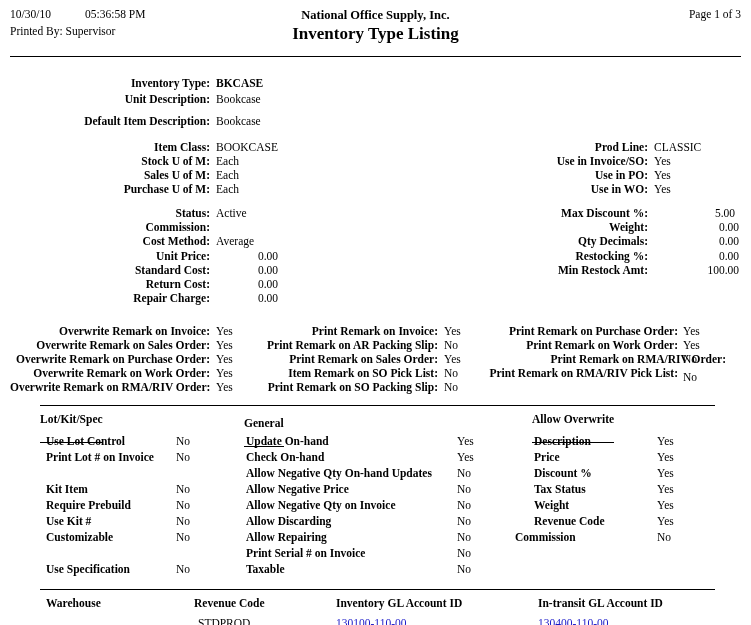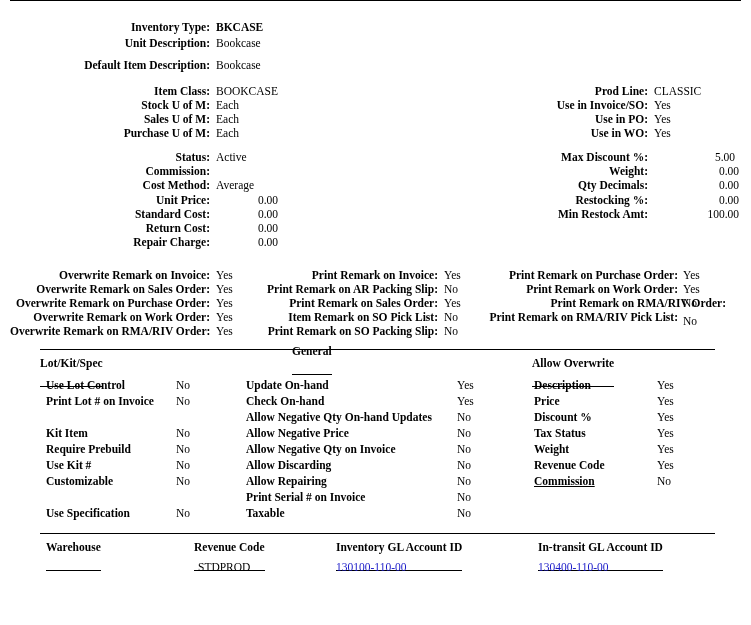--- a/index.html
+++ b/index.html
@@ -91,20 +91,28 @@
     position: absolute;
     border-top: 1px solid #000;
     height: 0;
   }
 </style>
 </head>
 <body>
 
 <div class="page">
 
+  <div class="hdr">
+    <div class="date">10/30/10</div>
+    <div class="time">05:36:58 PM</div>
+    <div class="printedby">Printed By: Supervisor</div>
+    <div class="company">National Office Supply, Inc.</div>
+    <div class="reporttitle">Inventory Type Listing</div>
+    <div class="pageno">Page 1 of 3</div>
+  </div>
   <div class="rule"></div>
 
   <div class="body" style="height:560px;">
 
     <div class="f b rt" style="left:0; top:20px; width:200px;">Inventory Type:</div>
     <div class="f b" style="left:206px; top:20px;">BKCASE</div>
 
     <div class="f b rt" style="left:0; top:36px; width:200px;">Unit Description:</div>
     <div class="f" style="left:206px; top:36px;">Bookcase</div>
 
@@ -209,21 +217,21 @@
 
     <div class="f b rt" style="left:440px; top:296px; width:228px;padding-left:48px;">Print Remark on RMA/RIV Order:</div>
     <div class="f" style="left:673px; top:296px;">No</div>
 
     <div class="f b rt" style="left:440px; top:310px; width:228px;">Print Remark on RMA/RIV Pick List:</div>
     <div class="f" style="left:673px; top:314px;">No</div>
 
     <div class="hr-abs" style="left:30px; top:348px; width:675px;"></div>
 
     <div class="sect" style="left:30px; top:356px;">Lot/Kit/Spec</div>
-    <div class="sect" style="left:234px; top:344px;margin-left:48px;">General</div>
+    <div class="sect" style="left:234px; top:360px;">General</div>
     <div class="sect" style="left:522px; top:356px;">Allow Overwrite</div>
 
     <div class="f b" style="left:36px; top:378px;">Use Lot Control</div>
     <div class="f" style="left:166px; top:378px;">No</div>
     <div class="f b" style="left:36px; top:394px;">Print Lot # on Invoice</div>
     <div class="f" style="left:166px; top:394px;">No</div>
     <div class="f b" style="left:36px; top:426px;">Kit Item</div>
     <div class="f" style="left:166px; top:426px;">No</div>
     <div class="f b" style="left:36px; top:442px;">Require Prebuild</div>
     <div class="f" style="left:166px; top:442px;">No</div>
@@ -258,21 +266,21 @@
     <div class="f b" style="left:524px; top:394px;">Price</div>
     <div class="f" style="left:647px; top:394px;">Yes</div>
     <div class="f b" style="left:524px; top:410px;">Discount %</div>
     <div class="f" style="left:647px; top:410px;">Yes</div>
     <div class="f b" style="left:524px; top:426px;">Tax Status</div>
     <div class="f" style="left:647px; top:426px;">Yes</div>
     <div class="f b" style="left:524px; top:442px;">Weight</div>
     <div class="f" style="left:647px; top:442px;">Yes</div>
     <div class="f b" style="left:524px; top:458px;">Revenue Code</div>
     <div class="f" style="left:647px; top:458px;">Yes</div>
-    <div class="f b" style="left:524px; top:474px;text-decoration:underline;">Commission</div>
+    <div class="f b" style="left:505px; top:474px;">Commission</div>
     <div class="f" style="left:647px; top:474px;">No</div>
 
     <div class="hr-abs" style="left:30px; top:532px; width:675px;"></div>
 
     <div class="sect" style="left:36px; top:540px;">Warehouse</div>
     <div class="sect" style="left:184px; top:540px;">Revenue Code</div>
     <div class="sect" style="left:326px; top:540px;">Inventory GL Account ID</div>
     <div class="sect" style="left:528px; top:540px;">In-transit GL Account ID</div>
 
     <div class="f" style="left:36px; top:560px;"></div>

